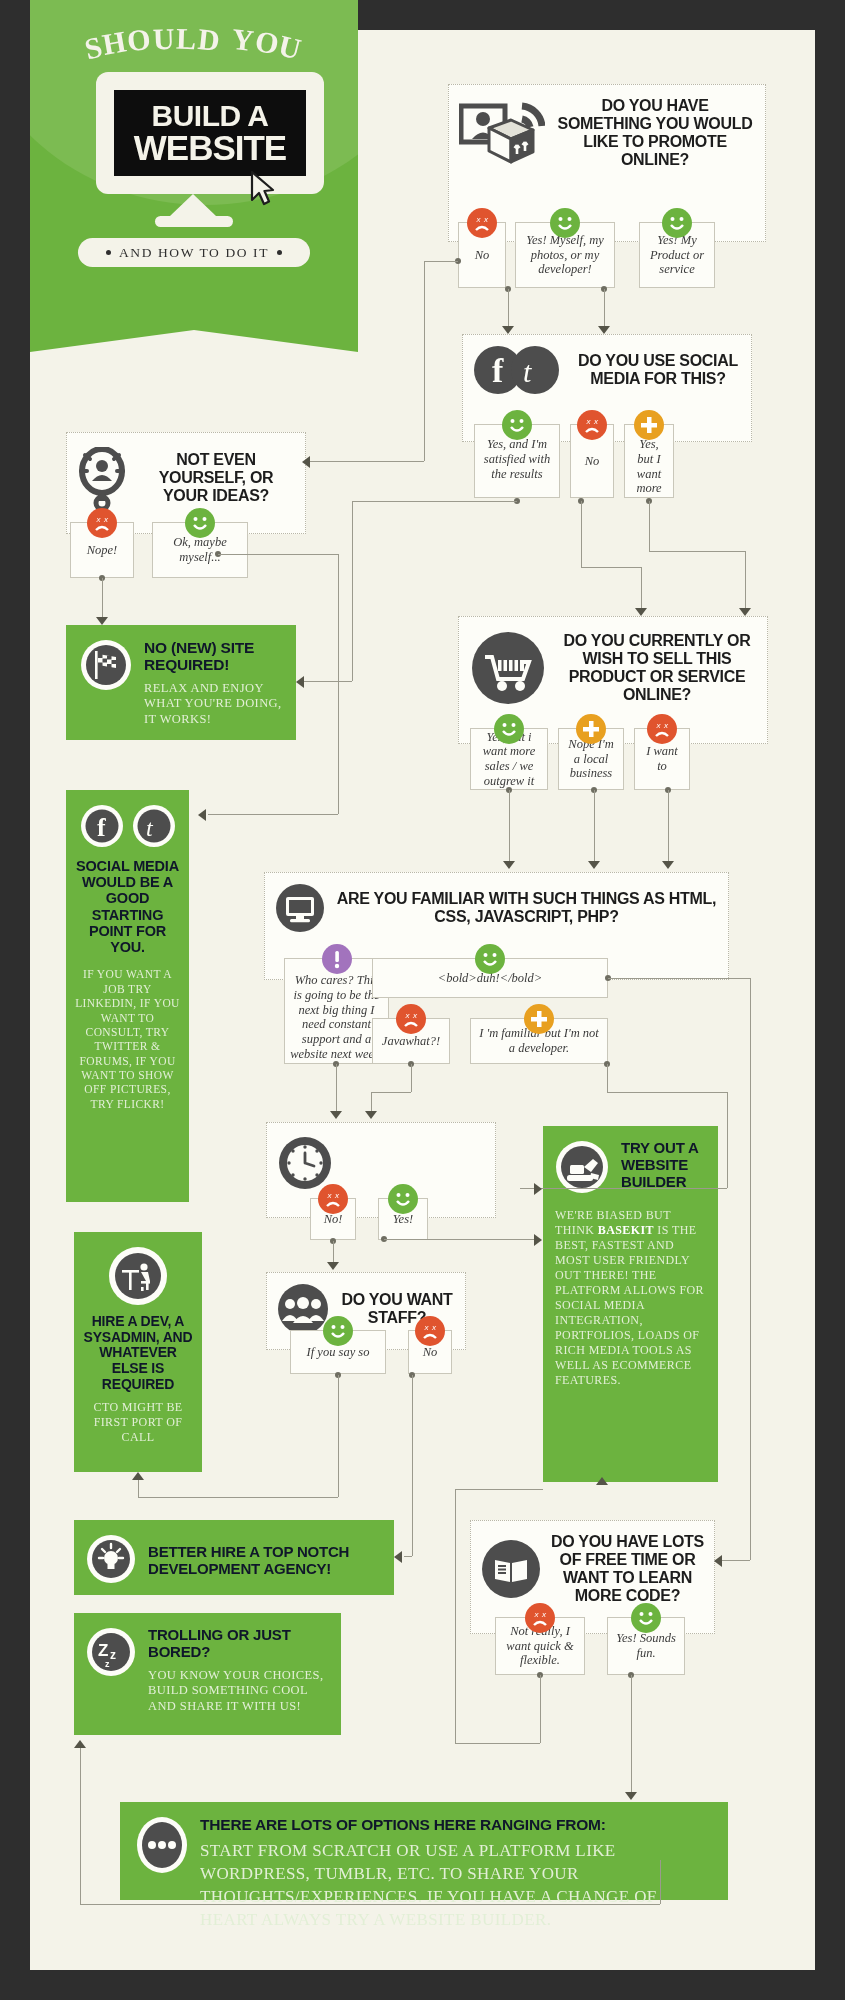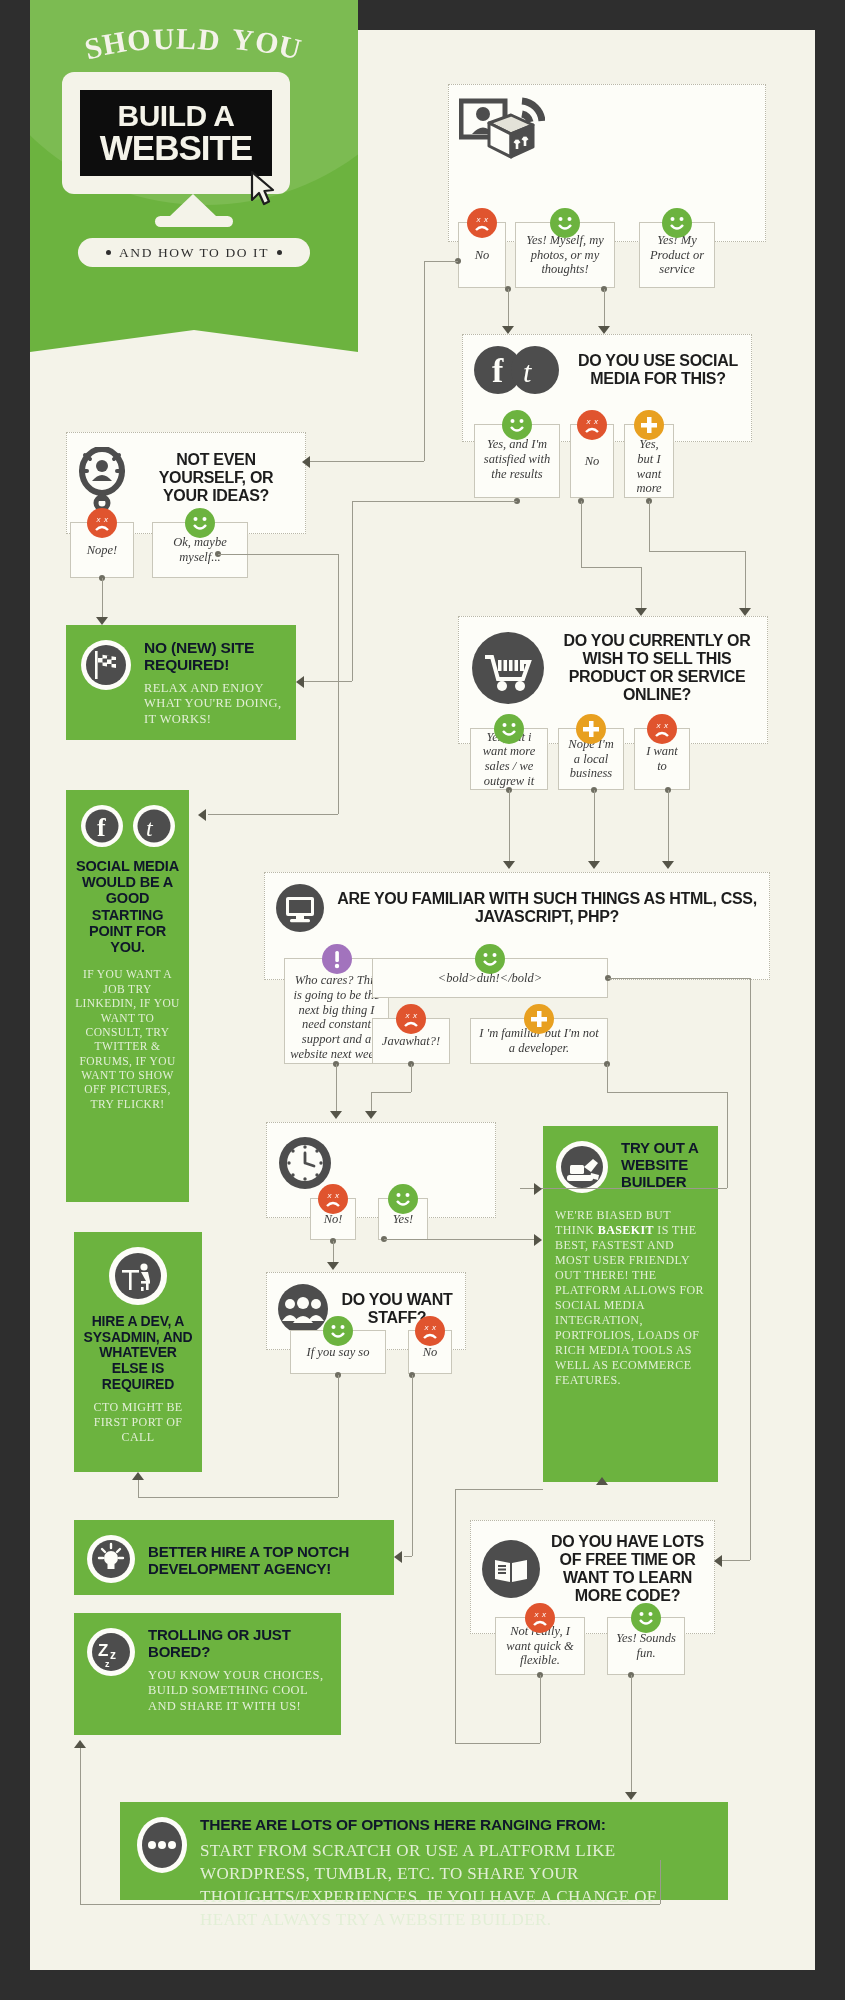--- a/index.html
+++ b/index.html
@@ -24,21 +24,21 @@
   .should-you .s1{transform:rotate(-14deg) translateY(9px);}
   .should-you .s2{transform:rotate(-10deg) translateY(4px);}
   .should-you .s3{transform:rotate(-6deg) translateY(1px);}
   .should-you .s4{transform:rotate(-2deg);}
   .should-you .s5{transform:rotate(2deg);}
   .should-you .s6{transform:rotate(6deg) translateY(1px);}
   .should-you .s7{transform:rotate(10deg) translateY(4px);}
   .should-you .s8{transform:rotate(14deg) translateY(9px);}
   .should-you .sp{width:10px;}
 
-  .monitor { position:absolute; left:32px; top:72px; width:228px; height:122px;
+  .monitor { position:absolute; left:66px; top:72px; width:228px; height:122px;
              background:#f4f3e9; border-radius:12px; padding:18px; }
   .screen { width:100%; height:100%; background:#0d0d0d; color:#f4f3e9;
             display:flex; flex-direction:column; align-items:center; justify-content:center;
             font-weight:bold; line-height:0.98; }
   .screen .l1{ font-size:30px; letter-spacing:-0.5px;}
   .screen .l2{ font-size:35px; letter-spacing:-1px;}
   .stand { position:absolute; left:140px; top:194px; width:0; height:0;
            border-left:23px solid transparent; border-right:23px solid transparent;
            border-bottom:22px solid #f4f3e9; }
   .base { position:absolute; left:125px; top:216px; width:78px; height:11px;
@@ -137,20 +137,21 @@
           <path d="M30 26 L52 18 L74 28 L74 52 L52 62 L30 52 Z" fill="#fdfdf8"></path>
           <path d="M30 26 L52 18 L74 28 L52 37 Z" fill="#e3e2d8" stroke="#4d4d4d" stroke-width="3" stroke-linejoin="round"></path>
           <path d="M30 26 L52 37 L52 60 L30 49 Z" fill="#fdfdf8" stroke="#4d4d4d" stroke-width="3" stroke-linejoin="round"></path>
           <path d="M52 37 L74 28 L74 50 L52 60 Z" fill="#4d4d4d" stroke="#4d4d4d" stroke-width="3" stroke-linejoin="round"></path>
           <path d="M58 52 L58 43 M58 43 L55.5 46 M58 43 L60.5 46" stroke="#fdfdf8" stroke-width="2.6" fill="none"></path>
           <path d="M66 49 L66 40 M66 40 L63.5 43 M66 40 L68.5 43" stroke="#fdfdf8" stroke-width="2.6" fill="none"></path>
           <path d="M63 4 a22 22 0 0 1 20 20" fill="none" stroke="#4d4d4d" stroke-width="7"></path>
           <path d="M63 17 a10 10 0 0 1 8 8" fill="none" stroke="#4d4d4d" stroke-width="7"></path>
         </svg>
       </div>
+      <div class="qtitle">DO YOU HAVE SOMETHING YOU WOULD LIKE TO PROMOTE ONLINE?</div>
     </div>
   </div>
   <div class="answers" style="left:458px; top:222px;">
     <div class="ans" style="width:48px; height:66px;">
       <div class="face" style="background:#e0542e;">
         <svg width="30" height="30" viewBox="0 0 30 30">
             <text x="9.5" y="14" font-size="8" fill="#fff" font-family="Liberation Sans">x</text>
             <text x="17" y="14" font-size="8" fill="#fff" font-family="Liberation Sans">x</text>
             <path d="M9 22 q6 -6 12 0" stroke="#fff" stroke-width="2.4" fill="none"></path>
           </svg>
@@ -158,21 +159,21 @@
       <span>No</span>
     </div>
     <div class="ans" style="width:100px; height:66px; margin-left:9px;">
       <div class="face" style="background:#6cb33f;">
         <svg width="30" height="30" viewBox="0 0 30 30">
             <circle cx="10.5" cy="11" r="2" fill="#fff"></circle>
             <circle cx="19.5" cy="11" r="2" fill="#fff"></circle>
             <path d="M9 17 q6 7 12 0" stroke="#fff" stroke-width="2.4" fill="none"></path>
           </svg>
       </div>
-      <span>Yes! Myself, my photos, or my thoughts!</span>
+      <span>Yes! Myself, my photos, or my developer!</span>
     </div>
     <div class="ans" style="width:76px; height:66px; margin-left:24px;">
       <div class="face" style="background:#6cb33f;">
         <svg width="30" height="30" viewBox="0 0 30 30">
             <circle cx="10.5" cy="11" r="2" fill="#fff"></circle>
             <circle cx="19.5" cy="11" r="2" fill="#fff"></circle>
             <path d="M9 17 q6 7 12 0" stroke="#fff" stroke-width="2.4" fill="none"></path>
           </svg>
       </div>
       <span>Yes! My Product or service</span>
@@ -345,21 +346,21 @@
       <svg width="44" height="44" viewBox="0 0 44 44">
         <circle cx="22" cy="22" r="21" fill="#fdfdf8"></circle>
           <circle cx="22" cy="22" r="16.5" fill="#4d4d4d"></circle>
         <text x="14" y="32" font-size="24" fill="#fdfdf8" font-family="Liberation Serif" font-style="italic">t</text>
       </svg>
     </div>
     <div class="gb-title" style="font-size:14.5px;">SOCIAL MEDIA WOULD BE A GOOD STARTING POINT FOR YOU.</div>
     <div class="gb-sub" style="margin-top:12px; font-size:11.5px;">IF YOU WANT A JOB TRY LINKEDIN, IF YOU WANT TO CONSULT, TRY TWITTER &amp; FORUMS, IF YOU WANT TO SHOW OFF PICTURES, TRY FLICKR!</div>
   </div>
 
-  <div class="qcard" style="left:264px; top:872px; width:506px; height:108px;">
+  <div class="qcard" style="left:264px; top:872px; width:465px; height:108px;">
     <div class="qbody" style="padding-top:10px;">
       <div class="qicon">
         <svg width="50" height="50" viewBox="0 0 50 50">
           <circle cx="25" cy="25" r="24" fill="#4d4d4d"></circle>
           <rect x="11" y="14" width="28" height="19" rx="2" fill="#fdfdf8"></rect>
           <rect x="14" y="17" width="22" height="13" fill="#4d4d4d"></rect>
           <rect x="21" y="33" width="8" height="4" fill="#fdfdf8"></rect>
           <rect x="15" y="36" width="20" height="3.2" rx="1.5" fill="#fdfdf8"></rect>
         </svg>
       </div>

